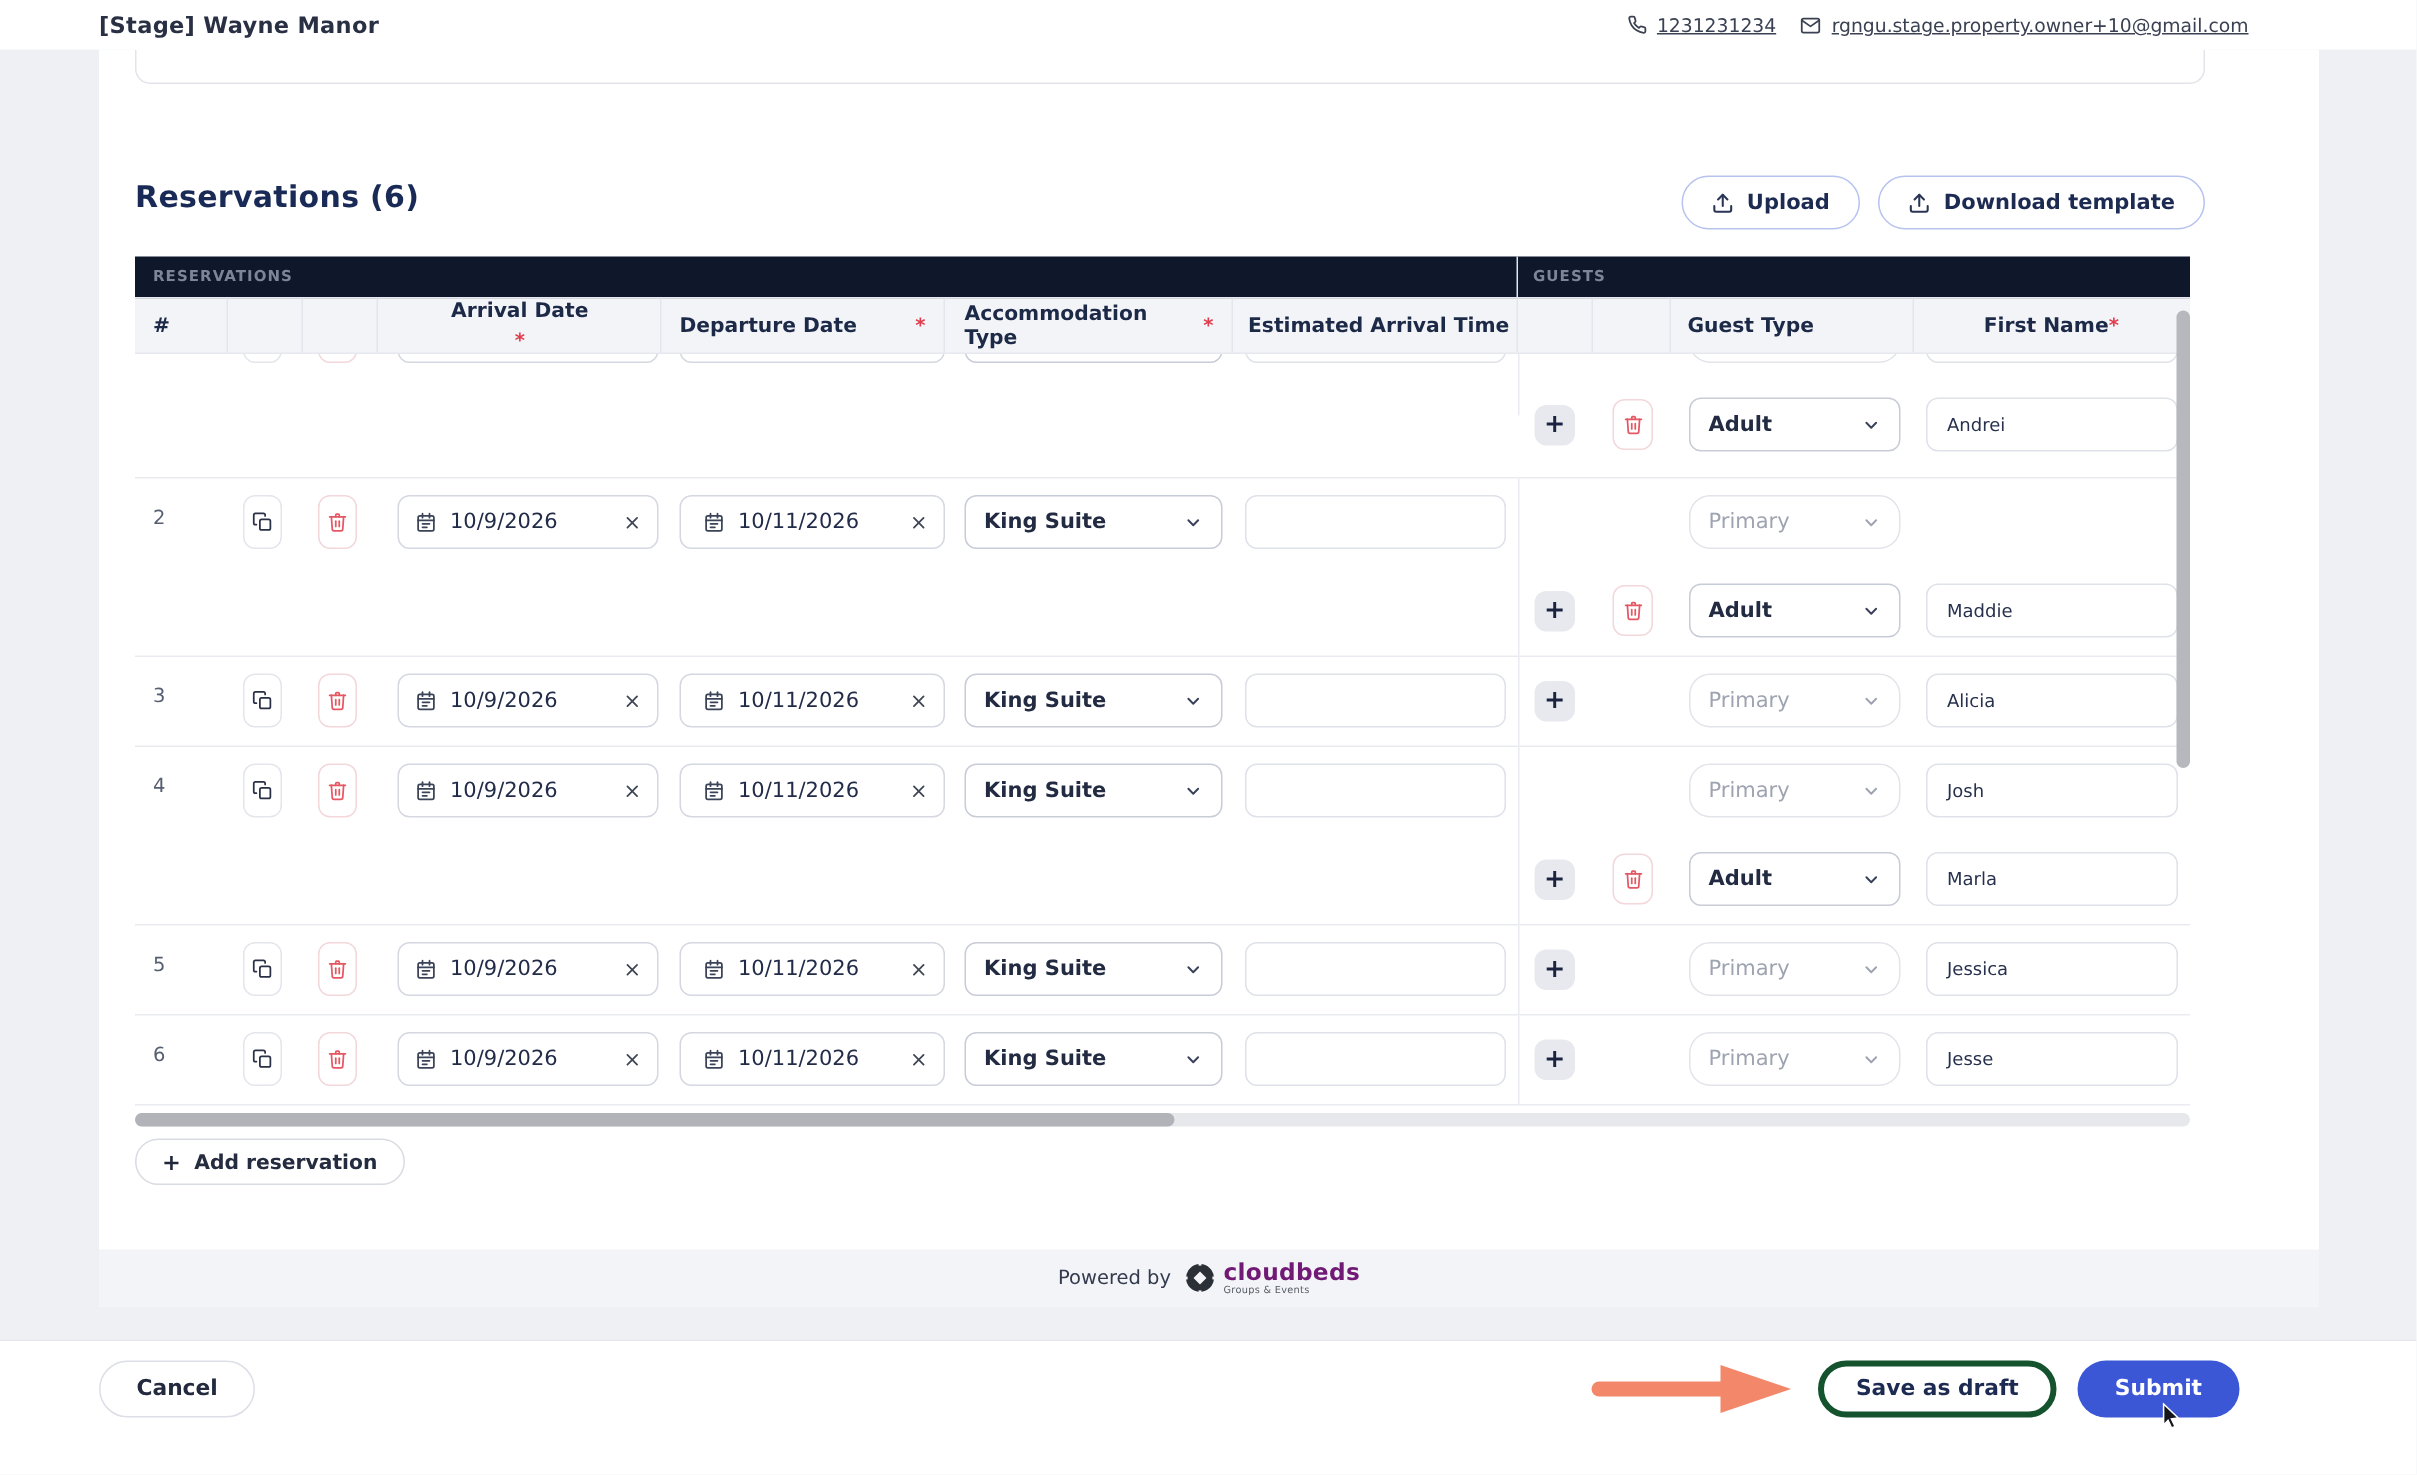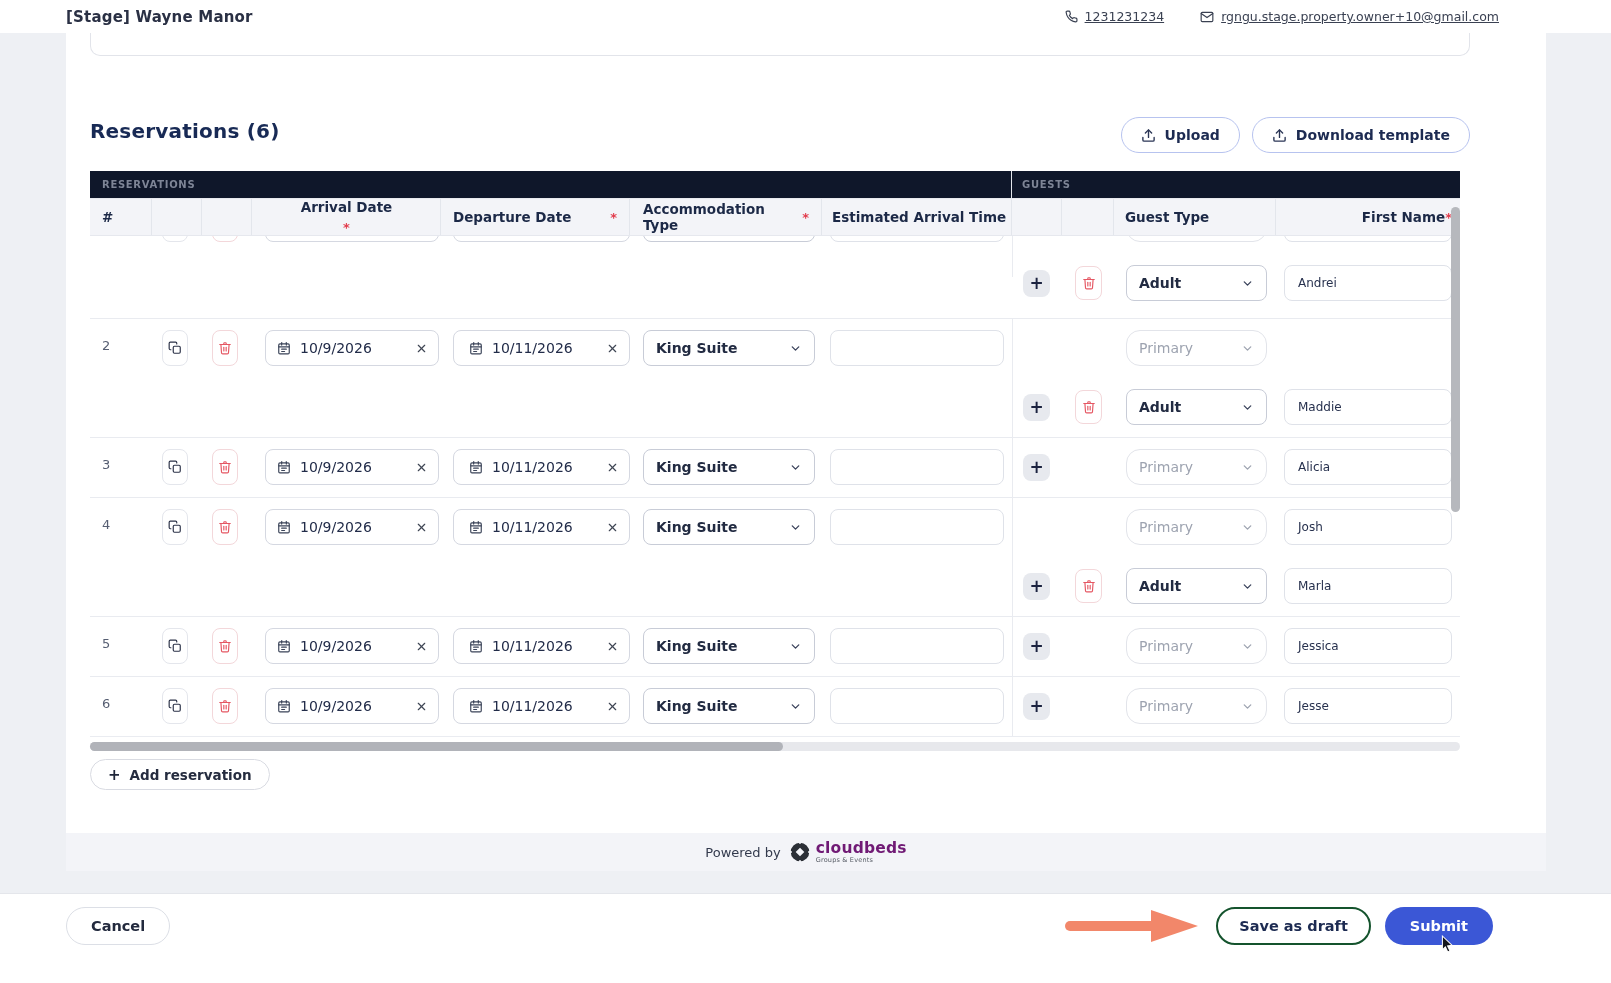--- a/index.html
+++ b/index.html
@@ -5,21 +5,21 @@
   * { box-sizing: border-box; margin: 0; padding: 0; }
   html,body { width:1611px; height:983px; overflow:hidden; }
   body { font-family:"DejaVu Sans","Liberation Sans",sans-serif; background:#eef0f4; position:relative; color:#1d2947; }
   svg { display:block; }
   button { font-family:inherit; }
 
   
   #app-header { position:absolute; left:0; top:0; width:1611px; height:33px; background:#fff;
     display:flex; align-items:center; justify-content:space-between; padding:0 112px 0 66px; z-index:5; }
   #app-header .title { font-size:15px; font-weight:700; color:#2a3044; letter-spacing:.2px; }
-  #app-header .contacts { display:flex; align-items:center; gap:36px; }
+  #app-header .contacts { display:flex; align-items:center; gap:16px; }
   .contact { display:flex; align-items:center; gap:7px; font-size:12.5px; color:#3a4152; }
   .contact a { color:#3a4152; text-decoration:underline; cursor:pointer; }
   .contact svg { color:#3a4152; }
 
   
   #content-card { position:absolute; left:66px; top:33px; width:1480px; height:838px; background:#fff; }
   #top-cut-box { position:absolute; left:24px; top:0; width:1380px; height:23px;
     border:1px solid #e2e4ea; border-top:none; border-radius:0 0 10px 10px; background:#fff; }
 
   #section-title { position:absolute; left:24px; top:86px; font-size:20px; font-weight:700; color:#182a55; letter-spacing:.2px; }
@@ -38,21 +38,21 @@
   .hdr-row { display:flex; height:37px; background:#f3f4f8; border-bottom:1px solid #e6e8ee; }
   .h-cell { display:flex; align-items:center; border-right:1px solid #e3e6ec; font-size:13.5px; font-weight:700; color:#1c2947; }
   .h-num  { width:62px;  padding-left:12px; }
   .h-copy { width:50px; } .h-del { width:50px; }
   .h-arr  { width:189px; padding:0 12px 0 13px; justify-content:space-between;flex-direction:column; }
   .h-dep  { width:189px; padding:0 12px; justify-content:space-between; }
   .h-acc  { width:192px; padding:0 12px 0 13px; justify-content:space-between; }
   .h-est  { width:190px; padding-left:10px; }
   .h-gadd { width:50px; } .h-gdel { width:52px; }
   .h-gtype{ width:162px; padding-left:11px; }
-  .h-gname{ flex:1; padding:0 8px 0 7px; justify-content:flex-end; border-right:none; }
+  .h-gname{ flex:1; padding:0 8px 0 7px; justify-content:center; border-right:none; }
   .req { color:#e23d4d; font-size:13px; font-weight:700; }
 
   .t-body { border-bottom:1px solid #eaecf1; }
   .t-row { display:flex; background:#fff; }
   .t-row + .t-row { border-top:1px solid #e9ebf0; }
   .t-row.partial { height:82px; overflow:hidden; }
   .t-row.partial .res-area, .t-row.partial .guest-area { transform:translateY(-41px); }
 
   .res-area { width:922px; }
   .r-line { display:flex; padding:11px 0; }
@@ -107,21 +107,21 @@
   .brand-wrap { display:flex; align-items:center; gap:5px; }
   .brand-col { display:flex; flex-direction:column; line-height:1; }
   .brand-name { font-size:15.5px; font-weight:700; color:#701a75; letter-spacing:.2px; }
   .brand-sub { font-size:6.5px; color:#565b64; margin-top:1px; letter-spacing:.2px; }
 
   
   #action-bar { position:absolute; left:0; top:893px; width:1611px; height:90px; background:#fff; border-top:1px solid #e4e6eb; }
   #cancel-btn { position:absolute; left:66px; top:13px; height:38px; padding:0 24px; border-radius:20px;
     border:1px solid #dcdfe6; background:#fff; font-size:14.5px; font-weight:600; color:#232a3e; cursor:pointer; }
   #right-actions { position:absolute; right:118px; top:12px; display:flex; align-items:center; gap:14px; }
-  #save-draft-btn { height:38px; padding:0 21px; border-radius:20px; border:2px solid #14532d; background:#fff;
+  #save-draft-btn { height:38px; padding:0 21px; border-radius:20px; border:4px solid #14532d; background:#fff;
     font-size:14.5px; font-weight:600; color:#1d2b52; cursor:pointer; }
   #submit-btn { position:relative; height:38px; padding:0 25px; border-radius:20px; border:none; background:#3b57d6;
     font-size:14.5px; font-weight:600; color:#fff; cursor:pointer; }
   #submit-cursor { position:absolute; left:50%; bottom:-9px; }
 </style>
 </head>
 <body>
 
 <div id="app-header">
   <div class="title">[Stage] Wayne Manor</div>

